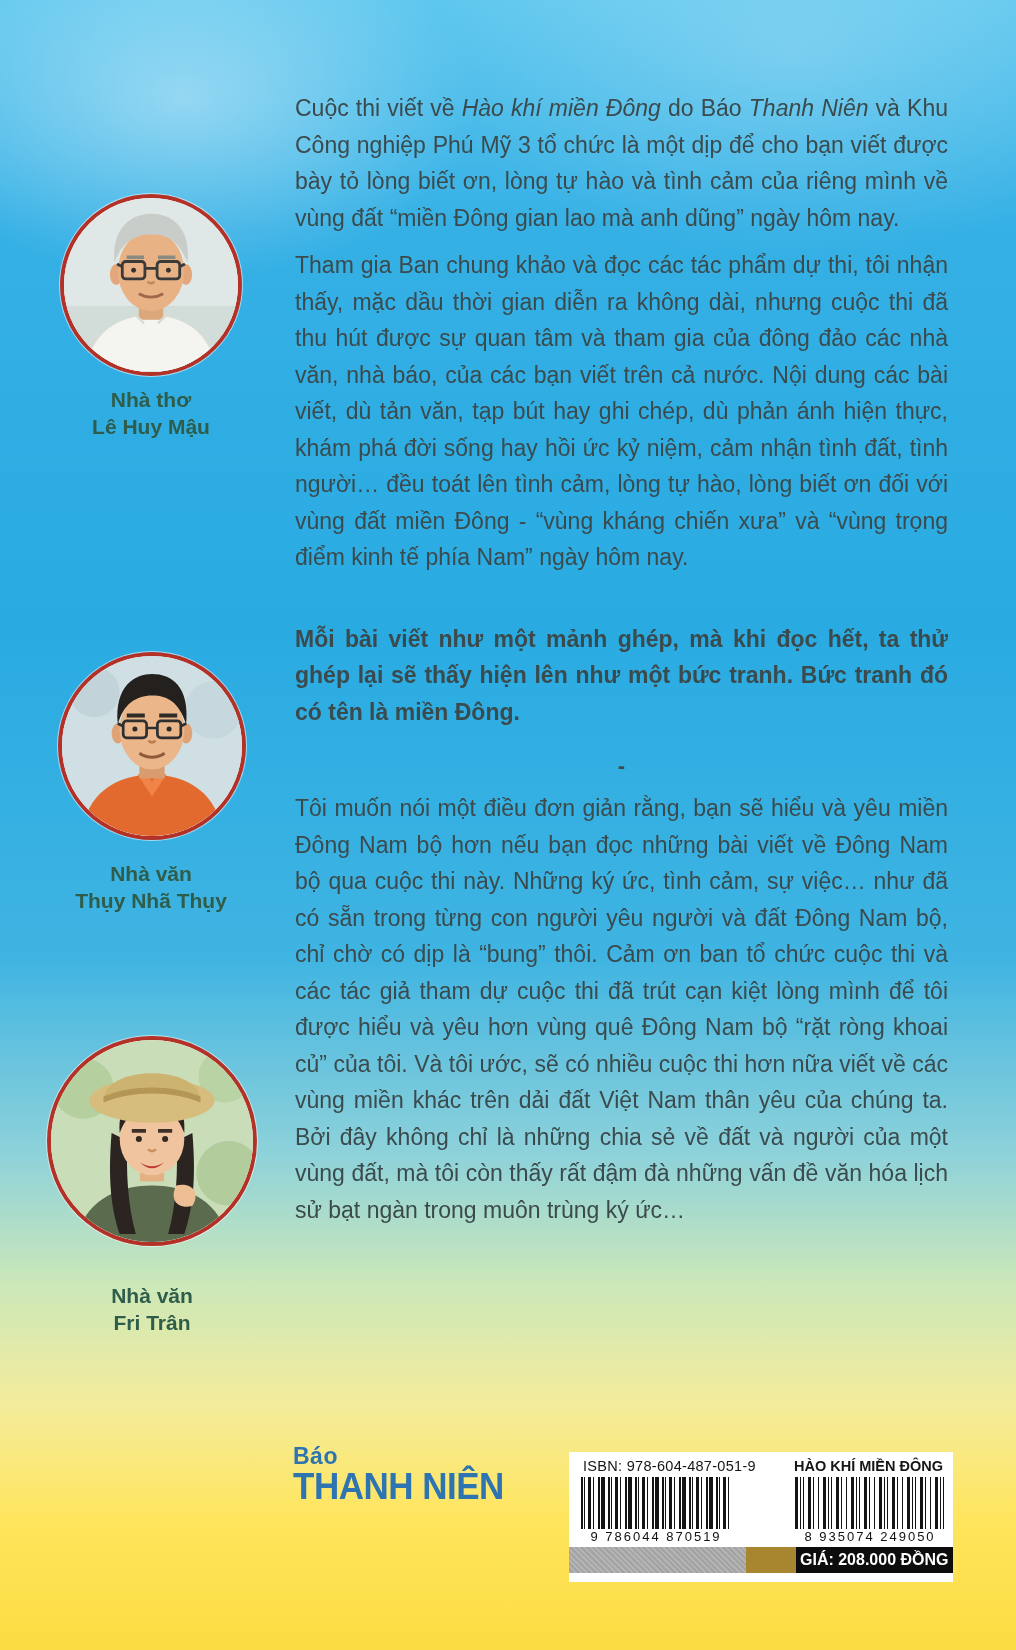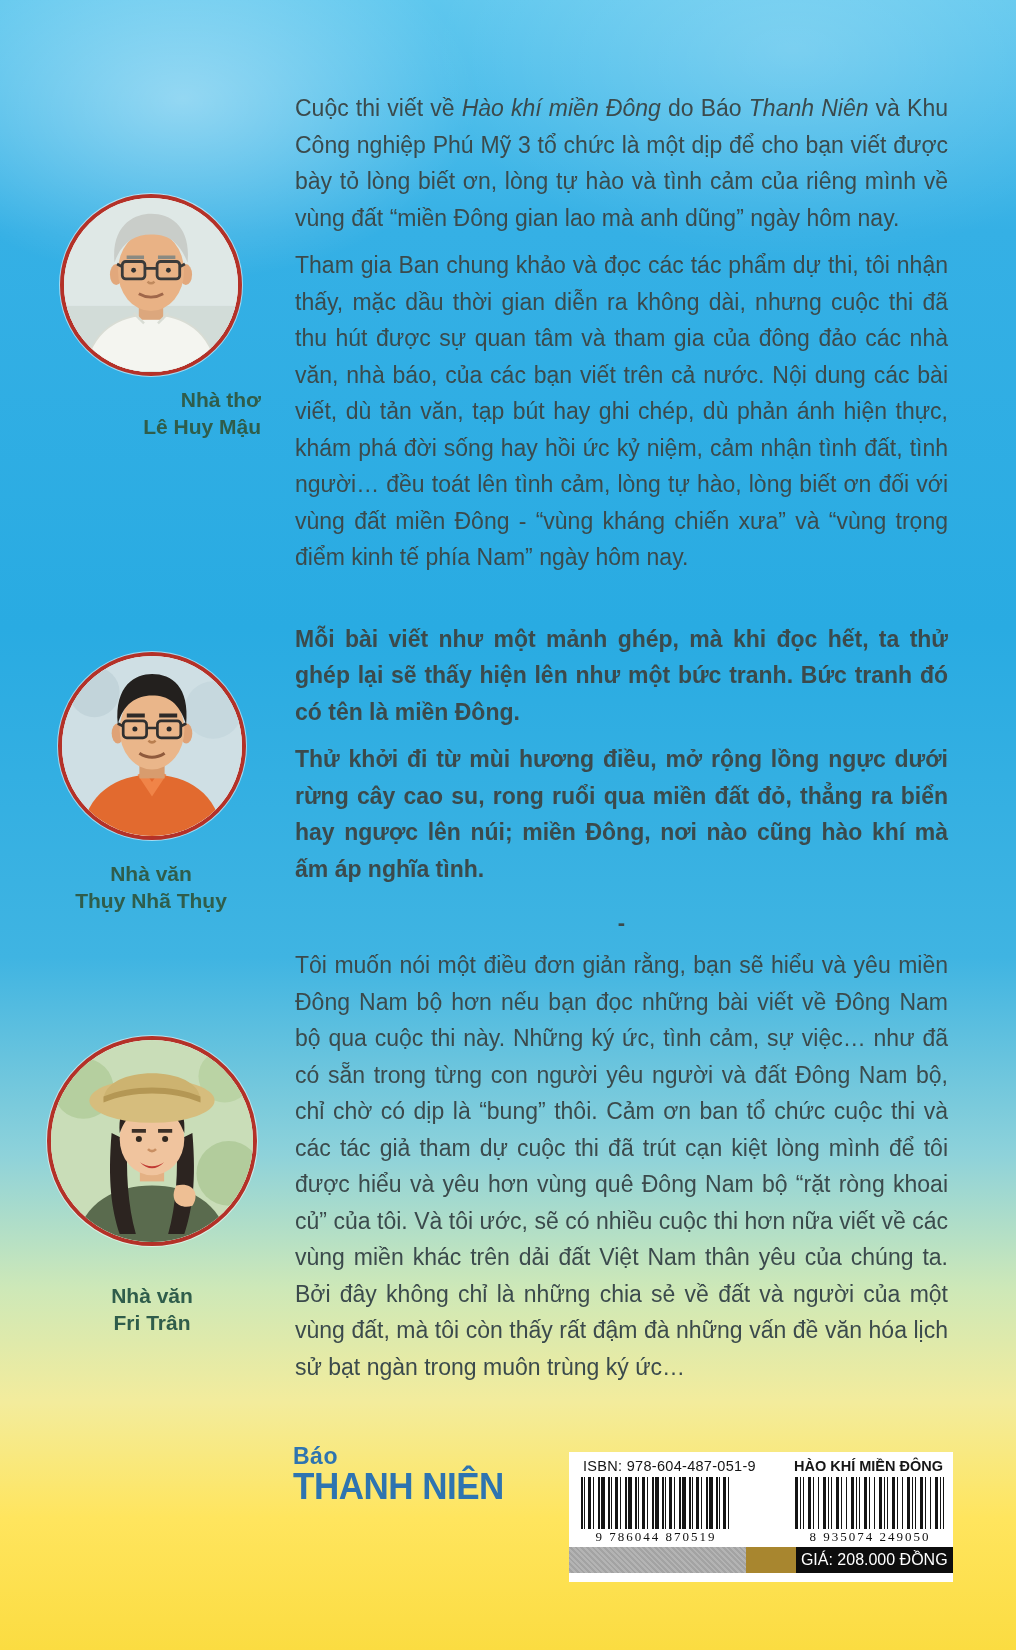--- a/index.html
+++ b/index.html
@@ -25,21 +25,21 @@
     box-shadow:0 0 0 1px rgba(255,255,255,.55);
   }
   .photo svg{display:block;width:100%;height:100%;}
   #photo1{left:60px;top:194px;width:182px;height:182px;}
   #photo2{left:58px;top:652px;width:188px;height:188px;}
   #photo3{left:47px;top:1036px;width:210px;height:210px;}
   .author-name{
     position:absolute;width:220px;text-align:center;font-weight:bold;
     font-size:21px;line-height:27px;color:var(--name-green);
   }
-  #name1{left:41px;top:386px;text-align:right;}
+  #name1{left:41px;top:386px;}
   #name2{left:41px;top:860px;}
   #name3{left:42px;top:1282px;}
   
   #text-column{
     position:absolute;left:295px;top:90px;width:653px;
     font-size:23px;line-height:36.5px;color:var(--text);text-align:justify;
   }
   .section + .section{margin-top:45px;font-weight:bold;}
   .para{margin:0 0 11px 0;}
   .para:last-child{margin-bottom:0;}
@@ -75,29 +75,29 @@
       #141414 7px 10px,#fff 10px 12px,#141414 12px 13px,#fff 13px 17px,
       #141414 17px 19px,#fff 19px 20px,#141414 20px 24px,#fff 24px 27px);
   }
   .bars2{
     background:repeating-linear-gradient(90deg,
       #141414 0 3px,#fff 3px 5px,#141414 5px 6px,#fff 6px 8px,
       #141414 8px 9px,#fff 9px 13px,#141414 13px 16px,#fff 16px 18px,
       #141414 18px 19px,#fff 19px 23px,#141414 23px 24px,#fff 24px 28px);
   }
   .digits{
-    font-family:Liberation Serif, serif;font-size:13px;line-height:15px;
+    font-family:Liberation Sans, sans-serif;font-size:13px;line-height:15px;
     height:15px;text-align:center;letter-spacing:2px;color:#111;
   }
   .strip-row{display:flex;height:26px;margin-top:3px;}
   .strip-gray{width:46%;background:var(--gray);
     background-image:repeating-linear-gradient(45deg,rgba(255,255,255,.18) 0 2px,rgba(0,0,0,0) 2px 4px);}
   .strip-gold{width:13%;background:var(--gold);}
   .strip-black{
-    width:41%;background:var(--price-bg);color:#fff;font-weight:normal;font-size:16px;
+    width:41%;background:var(--price-bg);color:#fff;font-weight:bold;font-size:16px;
     display:flex;align-items:center;justify-content:center;white-space:nowrap;
   }
 </style>
 </head>
 <body>
 
 <div class="photo" id="photo1">
   <svg viewBox="0 0 100 100" preserveAspectRatio="xMidYMid slice">
     <rect width="100" height="100" fill="#dfe8e6"></rect>
     <rect y="62" width="100" height="38" fill="#d2dcd8"></rect>
@@ -186,21 +186,20 @@
   <div>Fri Trân</div>
 </div>
 
 <div id="text-column">
     <div class="section">
       <p class="para"><span>Cuộc thi viết về </span><span class="it">Hào khí miền Đông</span><span> do Báo </span><span class="it">Thanh Niên</span><span> và Khu Công nghiệp Phú Mỹ 3 tổ chức là một dịp để cho bạn viết được bày tỏ lòng biết ơn, lòng tự hào và tình cảm của riêng mình về vùng đất “miền Đông gian lao mà anh dũng” ngày hôm nay.</span></p>
       <p class="para"><span>Tham gia Ban chung khảo và đọc các tác phẩm dự thi, tôi nhận thấy, mặc dầu thời gian diễn ra không dài, nhưng cuộc thi đã thu hút được sự quan tâm và tham gia của đông đảo các nhà văn, nhà báo, của các bạn viết trên cả nước. Nội dung các bài viết, dù tản văn, tạp bút hay ghi chép, dù phản ánh hiện thực, khám phá đời sống hay hồi ức kỷ niệm, cảm nhận tình đất, tình người… đều toát lên tình cảm, lòng tự hào, lòng biết ơn đối với vùng đất miền Đông - “vùng kháng chiến xưa” và “vùng trọng điểm kinh tế phía Nam” ngày hôm nay.</span></p>
     </div>
     <div class="section">
       <p class="para"><span>Mỗi bài viết như một mảnh ghép, mà khi đọc hết, ta thử ghép lại sẽ thấy hiện lên như một bức tranh. Bức tranh đó có tên là miền Đông.</span></p>
-      <p class="para"><span>Thử khởi đi từ mùi hương điều, mở rộng lồng ngực dưới rừng cây cao su, rong ruổi qua miền đất đỏ, thẳng ra biển hay ngược lên núi; miền Đông, nơi nào cũng hào khí mà ấm áp nghĩa tình.</span></p>
     </div>
     <div class="separator">-</div>
     <div class="section">
       <p class="para"><span>Tôi muốn nói một điều đơn giản rằng, bạn sẽ hiểu và yêu miền Đông Nam bộ hơn nếu bạn đọc những bài viết về Đông Nam bộ qua cuộc thi này. Những ký ức, tình cảm, sự việc… như đã có sẵn trong từng con người yêu người và đất Đông Nam bộ, chỉ chờ có dịp là “bung” thôi. Cảm ơn ban tổ chức cuộc thi và các tác giả tham dự cuộc thi đã trút cạn kiệt lòng mình để tôi được hiểu và yêu hơn vùng quê Đông Nam bộ “rặt ròng khoai củ” của tôi. Và tôi ước, sẽ có nhiều cuộc thi hơn nữa viết về các vùng miền khác trên dải đất Việt Nam thân yêu của chúng ta. Bởi đây không chỉ là những chia sẻ về đất và người của một vùng đất, mà tôi còn thấy rất đậm đà những vấn đề văn hóa lịch sử bạt ngàn trong muôn trùng ký ức…</span></p>
     </div>
   </div>
 
 <div class="publisher">
   <div class="pub-small">Báo</div>
   <div class="pub-large">THANH NIÊN</div>

